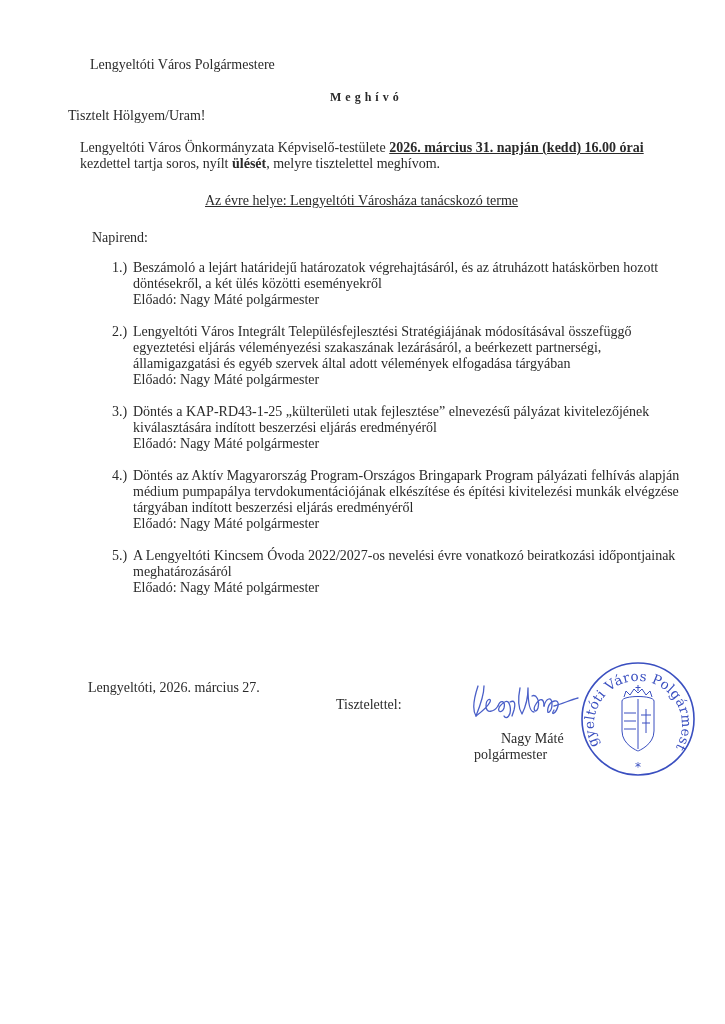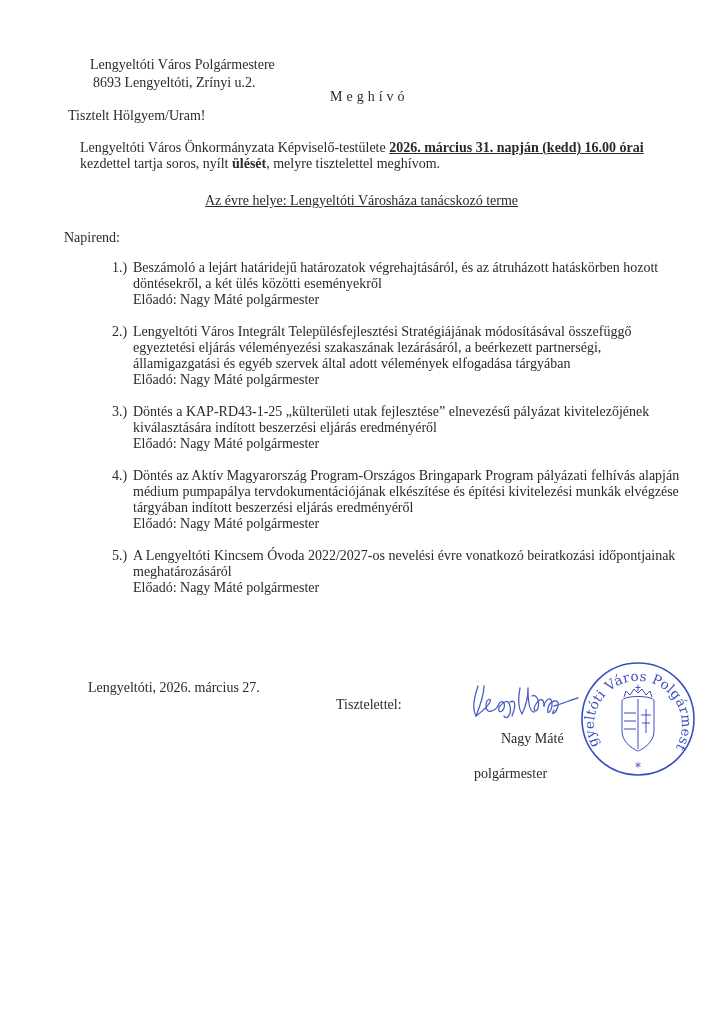--- a/index.html
+++ b/index.html
@@ -2,46 +2,45 @@
 <html><head>
 <meta charset="utf-8">
 <style>
   html, body { margin: 0; padding: 0; background: #ffffff; }
   body { width: 725px; height: 1024px; position: relative; overflow: hidden;
          font-family: "Liberation Serif", "DejaVu Serif", serif; color: #2a2a2a; font-size: 14px; }
   .abs { position: absolute; white-space: nowrap; line-height: 16px; }
   .sender { left: 90px; top: 56px; }
   .sender div { line-height: 18px; }
   .sender .addr { padding-left: 3px; }
-  .title { left: 330px; top: 89px; font-weight: normal; letter-spacing: 4px; font-size: 14px; }
+  .title { left: 330px; top: 89px; font-weight: bold; letter-spacing: 4px; font-size: 12px; }
   .salutation { left: 68px; top: 108px; }
   .intro { left: 80px; top: 140px; width: 600px; white-space: normal; line-height: 16px; }
   .intro .b { font-weight: bold; }
   .intro .bu { font-weight: bold; text-decoration: underline; margin-top: 8px; }
   .location { left: 205px; top: 193px; text-decoration: underline; }
-  .agenda-label { left: 64px; top: 230px; }
+  .agenda-label { left: 92px; top: 230px; }
   .agenda { position: absolute; left: 112px; top: 260px; width: 570px; margin: 0; padding: 0; list-style: none; }
   .agenda li { position: relative; padding-left: 21px; margin-bottom: 16px; line-height: 16px; }
   .agenda li .num { position: absolute; left: 0; top: 0; }
   .agenda li .text { display: block; }
   .agenda li .presenter { display: block; }
   .agenda li.i2 { margin-bottom: 16px; }
   .closing-place { left: 88px; top: 680px; }
   .closing-regards { left: 336px; top: 697px; }
   .sig-name { left: 501px; top: 731px; }
-  .sig-title { left: 474px; top: 766px; }
+  .sig-title { left: 474px; top: 747px; }
   .signature { position: absolute; left: 470px; top: 676px; width: 110px; height: 50px; }
   .stamp { position: absolute; left: 578px; top: 659px; width: 120px; height: 120px; }
 </style>
 </head>
 <body>
 
 <div class="abs sender">
   <div>Lengyeltóti Város Polgármestere</div>
-  <div class="addr">8693 Lengyeltóti, Zrínyi u.2.</div>
 </div>
 
 <div class="abs title">Meghívó</div>
 
 <div class="abs salutation">Tisztelt Hölgyem/Uram!</div>
 
 <div class="abs intro"><span>Lengyeltóti Város Önkormányzata Képviselő-testülete </span><span class="bu">2026. március 31. napján (kedd) 16.00 órai</span><span> kezdettel tartja soros, nyílt </span><span class="b">ülését</span><span>, melyre tisztelettel meghívom.</span></div>
 
 <div class="abs location">Az évre helye: Lengyeltóti Városháza tanácskozó terme</div>
 

